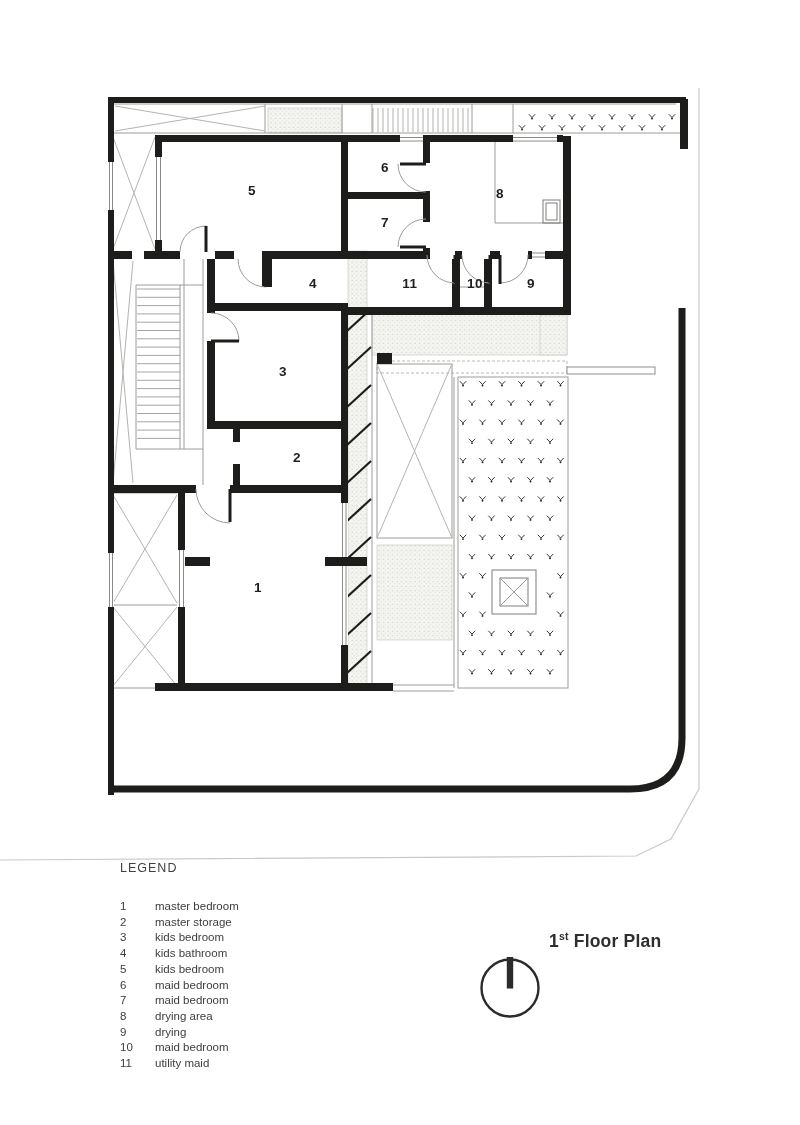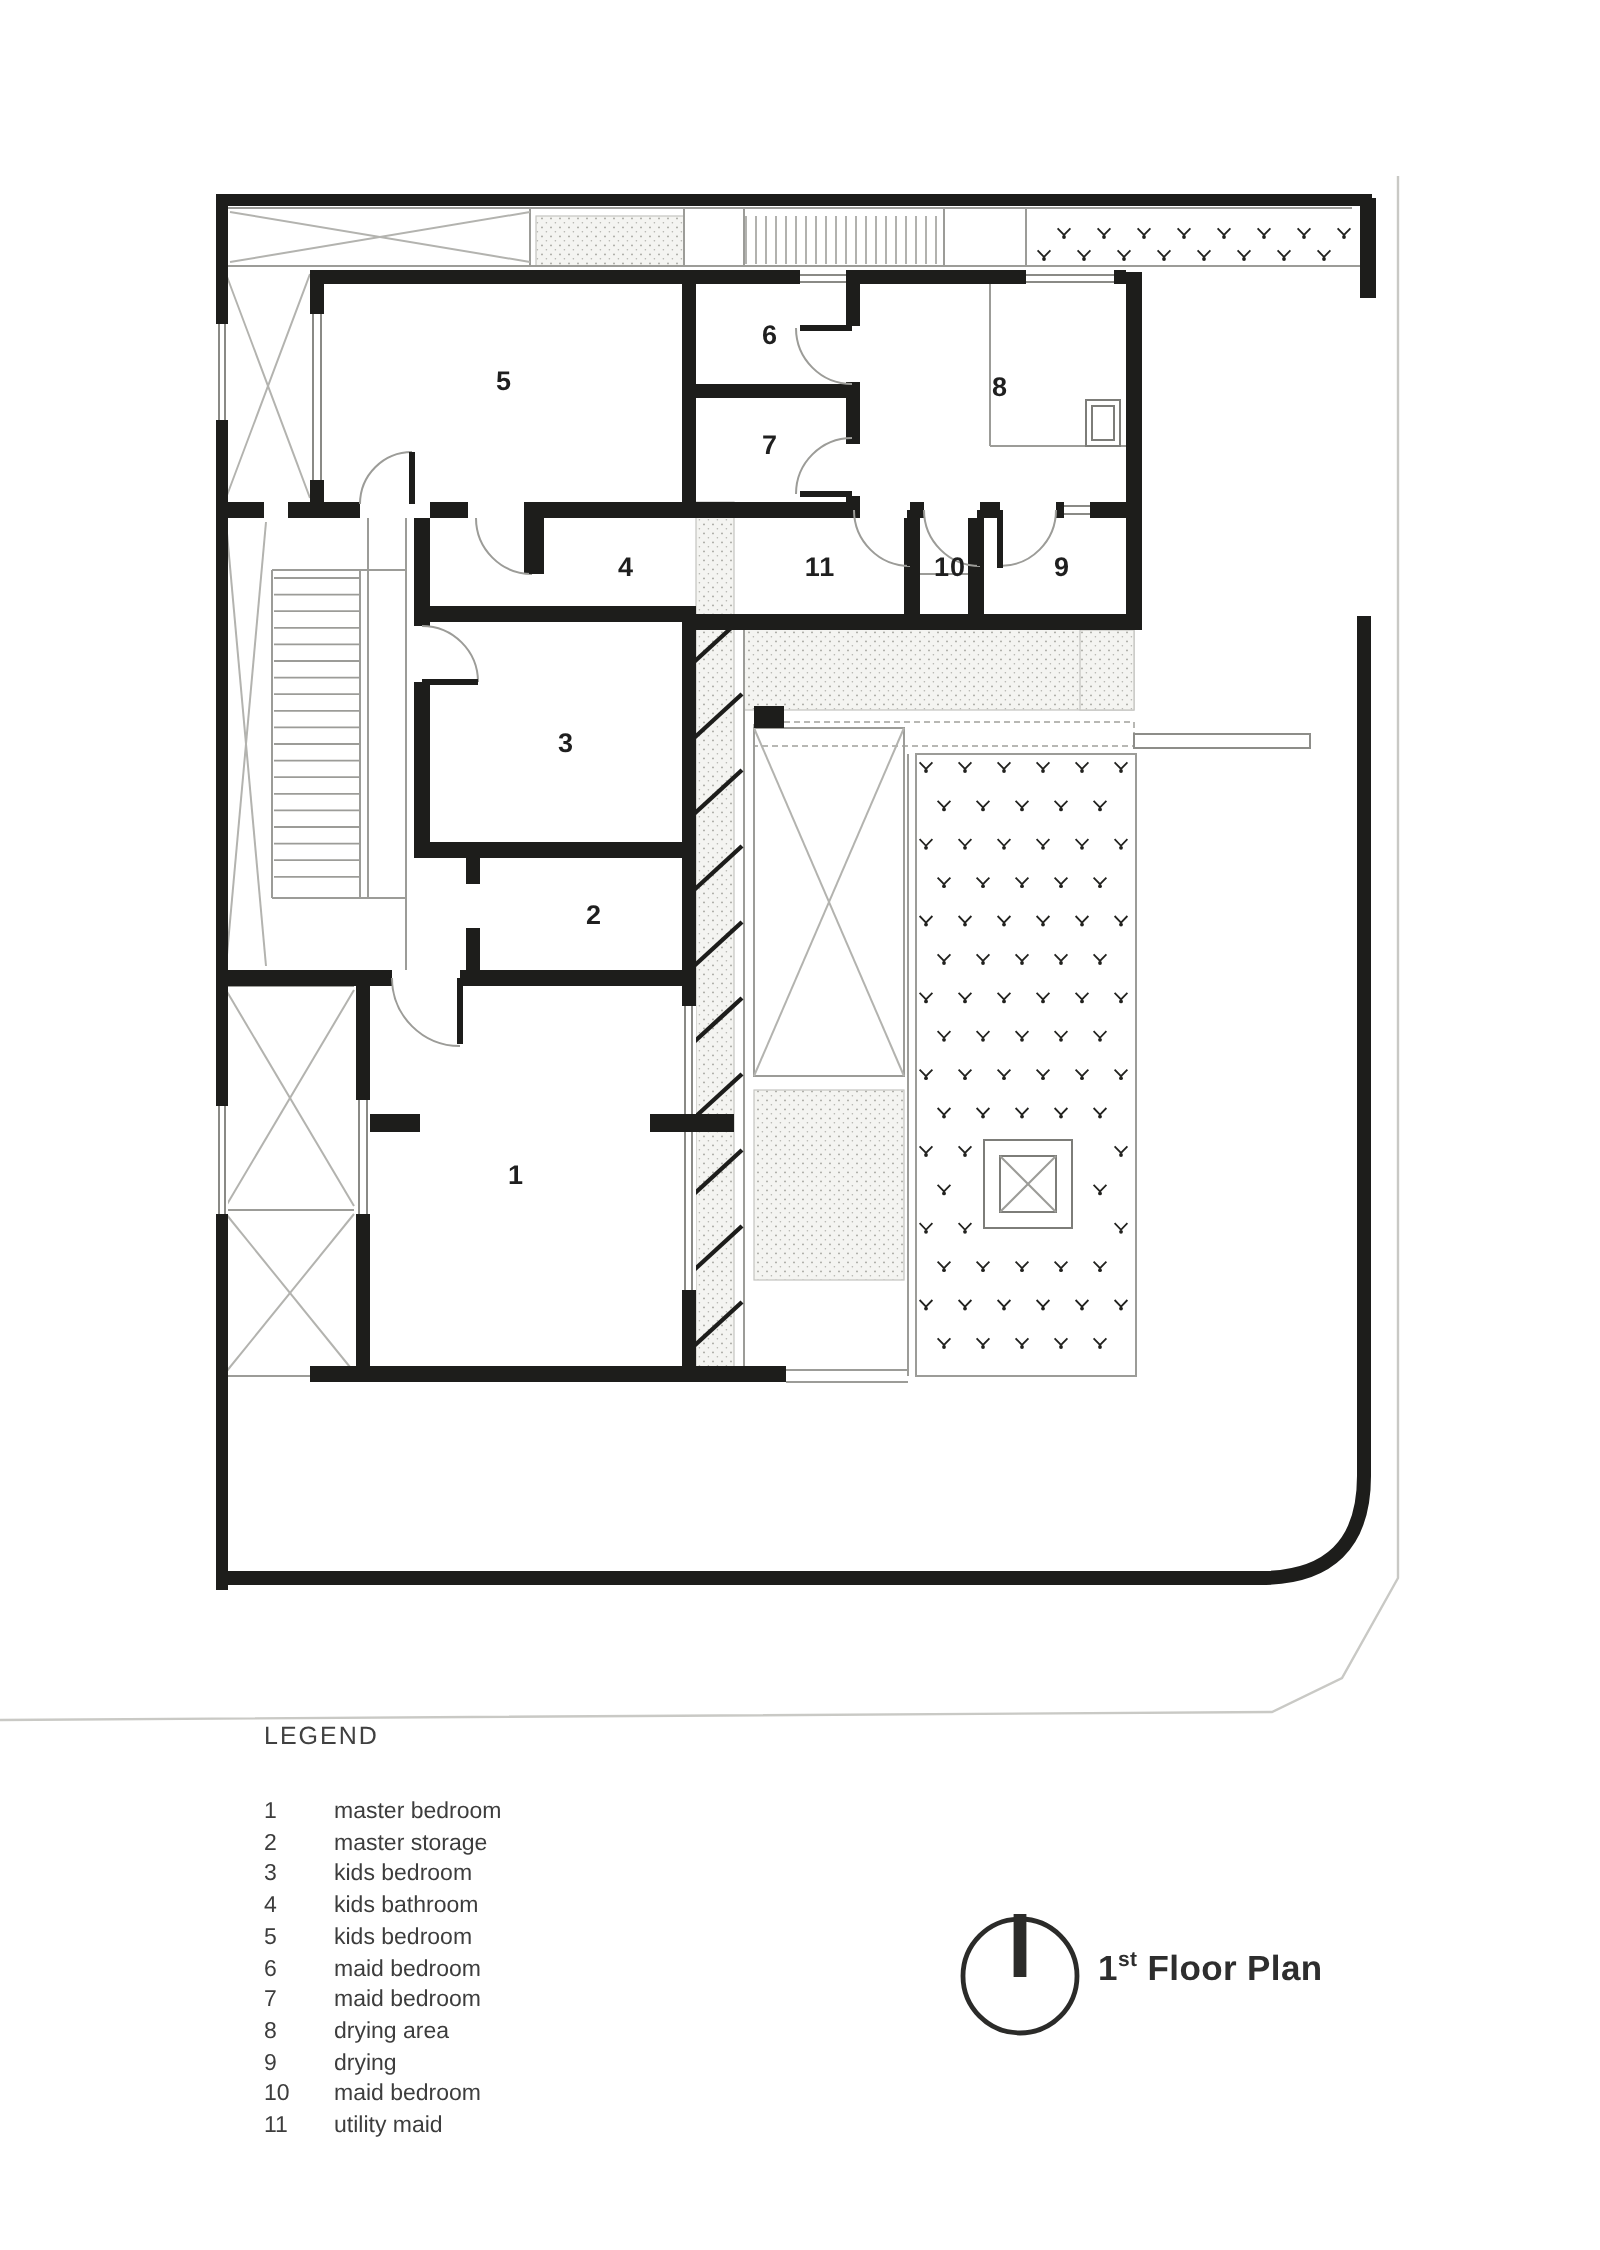--- a/index.html
+++ b/index.html
@@ -2,28 +2,28 @@
 <html><head>
 <meta charset="utf-8">
 <style>
   html,body{margin:0;padding:0;background:#ffffff;}
   .page{position:relative;width:800px;height:1125px;background:#ffffff;overflow:hidden;
         font-family:"Liberation Sans",sans-serif;}
   .plan-svg{position:absolute;left:0;top:0;}
   .room-num{font-family:"Liberation Sans",sans-serif;font-size:13.5px;font-weight:700;
             fill:#1f1f1f;text-anchor:middle;letter-spacing:.5px;}
   
-  .legend{position:absolute;left:132px;top:861px;color:#3a3a3a;}
+  .legend{position:absolute;left:120px;top:861px;color:#3a3a3a;}
   .legend-heading{font-size:12.5px;letter-spacing:1px;color:#404040;}
   .legend-items{margin-top:24px;}
   .legend-row{display:flex;line-height:15.7px;font-size:11.5px;color:#3d3d3d;}
   .l-num{width:35px;flex:0 0 35px;}
   
   .north{position:absolute;left:478px;top:955px;}
-  .plan-title{position:absolute;left:549px;top:974px;font-size:17.5px;font-weight:700;
+  .plan-title{position:absolute;left:549px;top:930px;font-size:17.5px;font-weight:700;
               color:#2e2e2e;letter-spacing:.2px;}
   .plan-title sup{font-size:10.5px;}
 </style>
 </head>
 <body>
 
 <div class="page">
 
 <svg class="plan-svg" width="800" height="870" viewBox="0 0 800 870">
   <defs>

